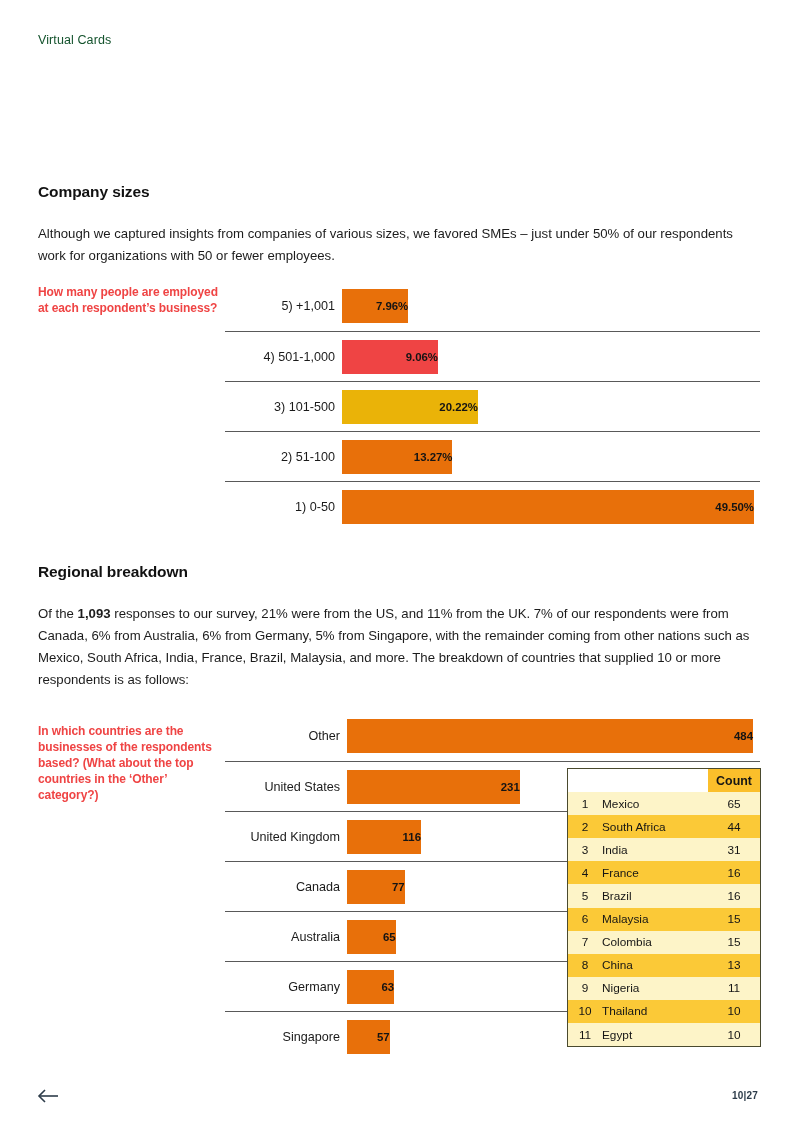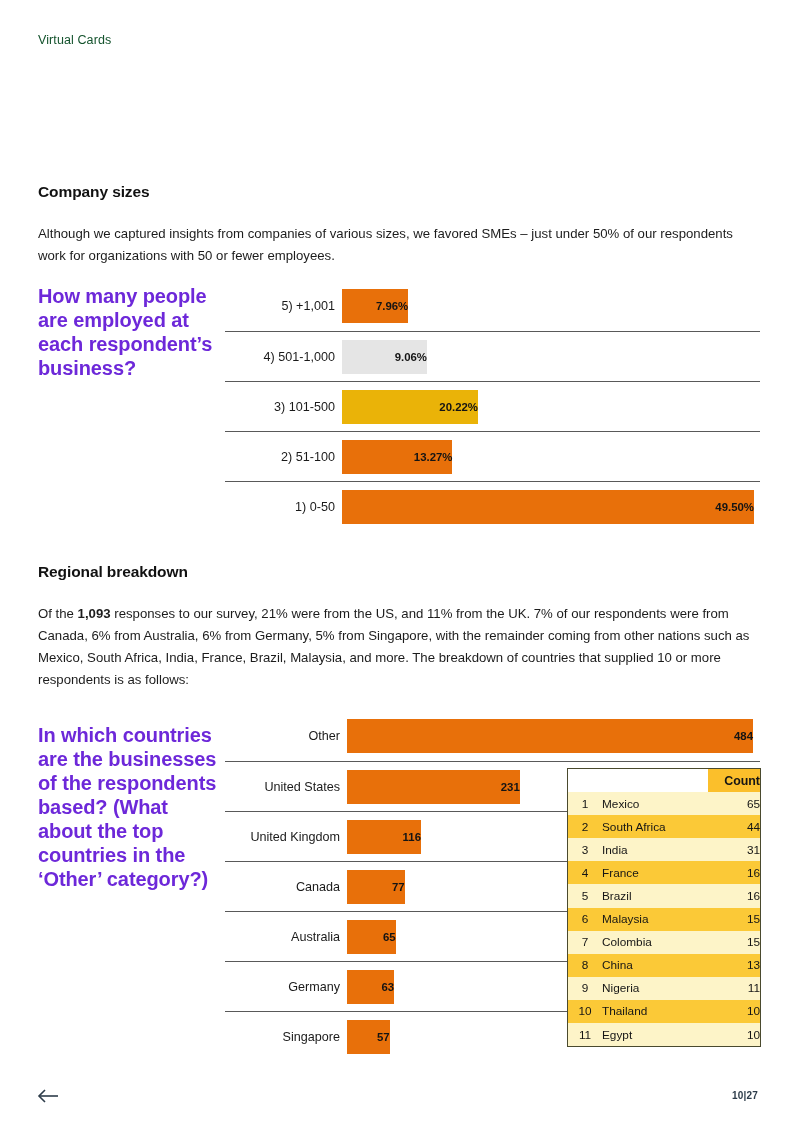--- a/index.html
+++ b/index.html
@@ -50,24 +50,24 @@
   }
   #company-sizes-copy { top: 223px; }
   #regional-copy { top: 603px; }
   .body-copy b { font-weight: bold; }
 
   
   .question {
     position: absolute;
     left: 38px;
     width: 180px;
-    font-size: 20px;
-    line-height: 24px;
-    font-weight: bold;
-    color: #6d28d9;
+    font-size: 12px;
+    line-height: 16px;
+    font-weight: bold;
+    color: #ef4444;
     letter-spacing: -0.1px;
   }
   #question-1 { top: 284px; }
   #question-2 { top: 723px; }
 
   
   .chart {
     position: absolute;
     left: 225px;
     width: 535px;
@@ -139,21 +139,21 @@
   }
   .other-table th, .other-table td {
     padding: 0;
     height: 23.1px;
     font-weight: normal;
     color: #151515;
     vertical-align: middle;
   }
   .col-rank  { width: 34px; text-align: center; }
   .col-name  { text-align: left; padding-left: 8px; }
-  .col-count { width: 52px; text-align: right; padding-right: 9px; }
+  .col-count { width: 52px; text-align: center; padding-right: 9px; }
 
   .other-table thead th { background: #ffffff; }
   .other-table thead th.col-count {
     background: #fbbf2b;
     font-weight: bold;
     font-size: 12.4px;
   }
   .row-odd  td { background: #fdf4c8; }
   .row-even td { background: #fbc937; }
 
@@ -194,21 +194,21 @@
         <div class="cat-label">5) +1,001</div>
         <div class="bar-wrap">
           <div class="bar" style="width: 66.2529px; background: rgb(232, 112, 10);">
             <span class="bar-value">7.96%</span>
           </div>
         </div>
       </div>
       <div class="bar-row">
         <div class="cat-label">4) 501-1,000</div>
         <div class="bar-wrap">
-          <div class="bar" style="width: 85px; background: #e5e5e5;">
+          <div class="bar" style="width: 96px; background: #ef4444;">
             <span class="bar-value">9.06%</span>
           </div>
         </div>
       </div>
       <div class="bar-row">
         <div class="cat-label">3) 101-500</div>
         <div class="bar-wrap">
           <div class="bar" style="width: 136px; background: #eab308;">
             <span class="bar-value">20.22%</span>
           </div>

